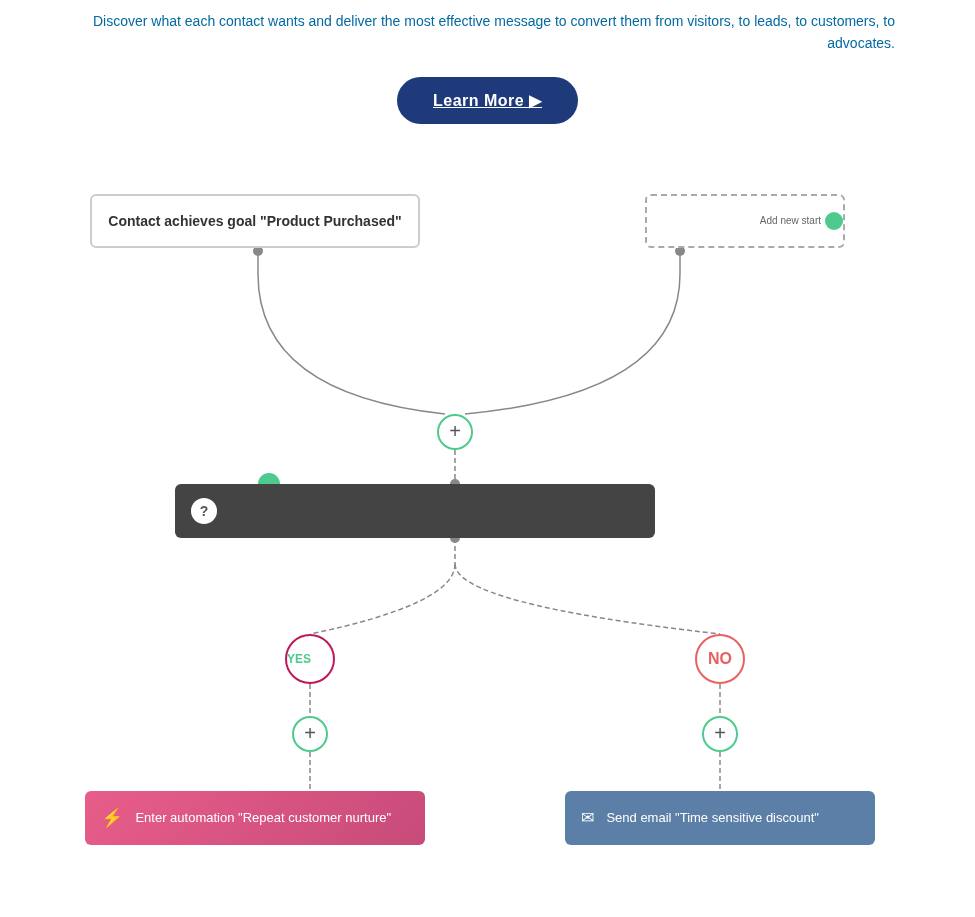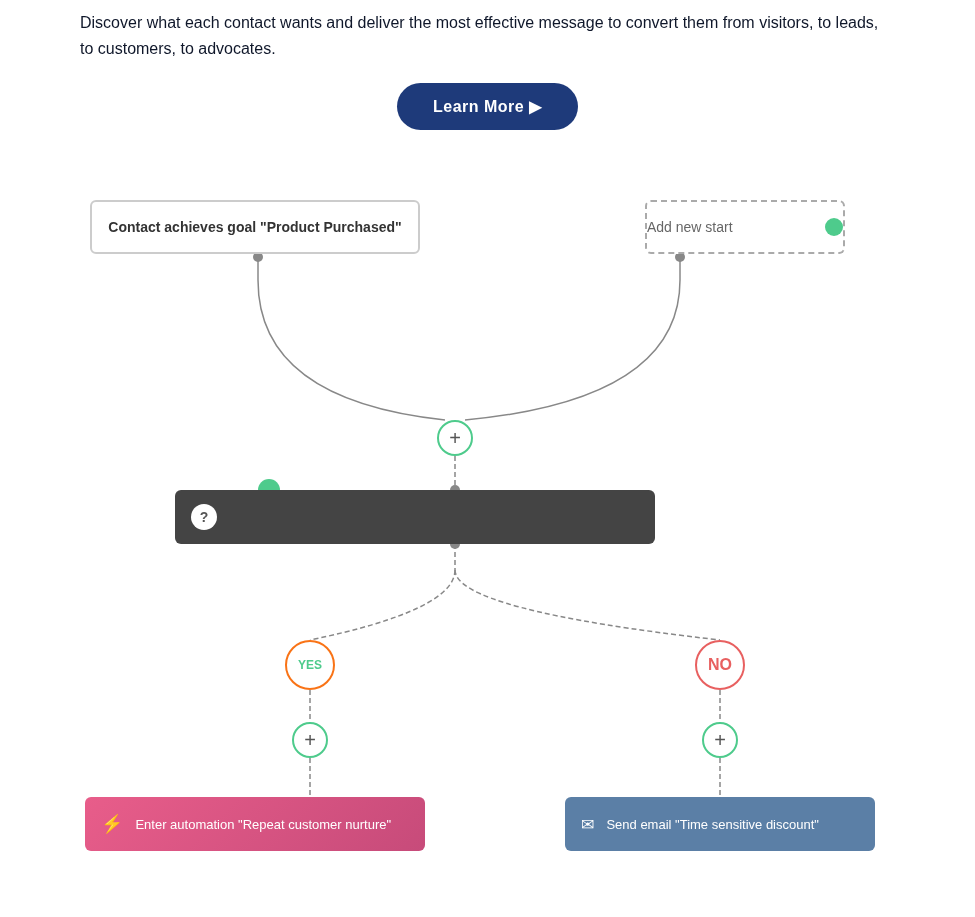--- a/index.html
+++ b/index.html
@@ -14,43 +14,44 @@
 
     .page-wrapper {
       width: 975px;
       min-height: 917px;
       background: #fff;
       position: relative;
     }
 
     
     .hero-text {
-      text-align: left;
+      text-align: right;
       padding: 10px 80px 0;
-      font-size: 16px;
-      color: #0f172a;
+      font-size: 14px;
+      color: #0369a1;
       line-height: 1.6;
     }
 
     .learn-more-btn {
       display: inline-block;
       background: #1e3a7a;
       color: #fff;
       font-weight: bold;
       font-size: 16px;
       padding: 14px 36px;
       border-radius: 30px;
       border: none;
       cursor: pointer;
       margin: 22px auto 30px;
       display: block;
       width: fit-content;
       margin-left: auto;
       margin-right: auto;
       letter-spacing: 0.5px;
+      text-decoration: underline;
     }
 
     
     .flowchart {
       position: relative;
       width: 100%;
       height: 720px;
       margin-top: 10px;
     }
 
@@ -90,24 +91,24 @@
     .add-start-box {
       top: 40px;
       right: 130px;
       width: 200px;
       height: 54px;
       background: #fff;
       border: 2px dashed #aaa;
       border-radius: 6px;
       display: flex;
       align-items: center;
-      justify-content: space-between;
-      font-size: 14px;
+      justify-content: flex-end;
+      font-size: 10px;
       color: #666;
-      gap: 10px;
+      gap: 4px;
     }
 
     .green-dot {
       width: 18px;
       height: 18px;
       background: #4ecb8c;
       border-radius: 50%;
       display: inline-block;
       flex-shrink: 0;
     }
@@ -155,25 +156,24 @@
       color: #555;
       font-size: 14px;
       flex-shrink: 0;
     }
 
     
     .yes-circle {
       width: 50px;
       height: 50px;
       background: #fff;
-      border: 2px solid #f97316;
-      border-radius: 50%;
-      display: flex;
-      align-items: center;
-      justify-content: center;
+      border: 2px solid #be185d;
+      border-radius: 50%;
+      display: flex;
+      align-items: center;
       font-size: 12px;
       font-weight: bold;
       color: #4ecb8c;
       cursor: pointer;
     }
 
     .no-circle {
       width: 50px;
       height: 50px;
       background: #fff;

